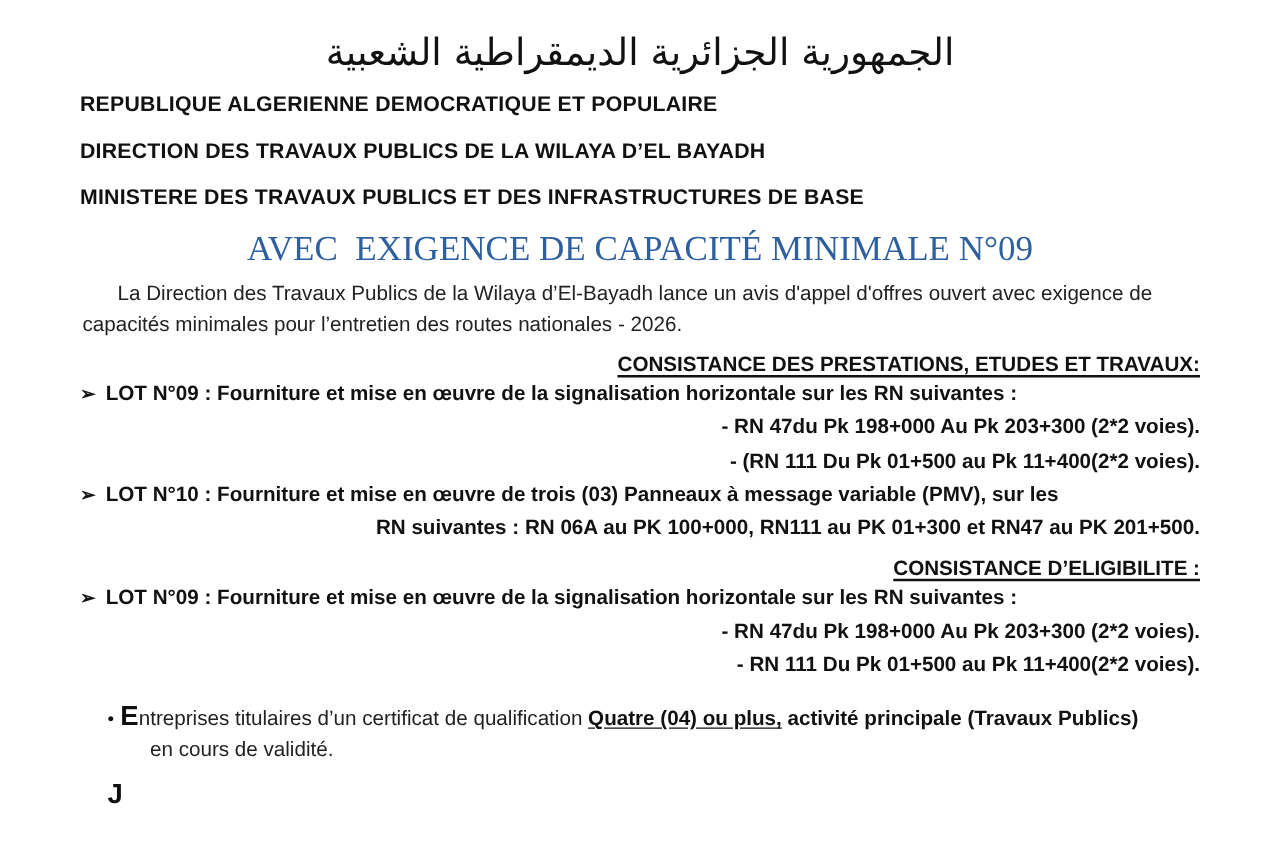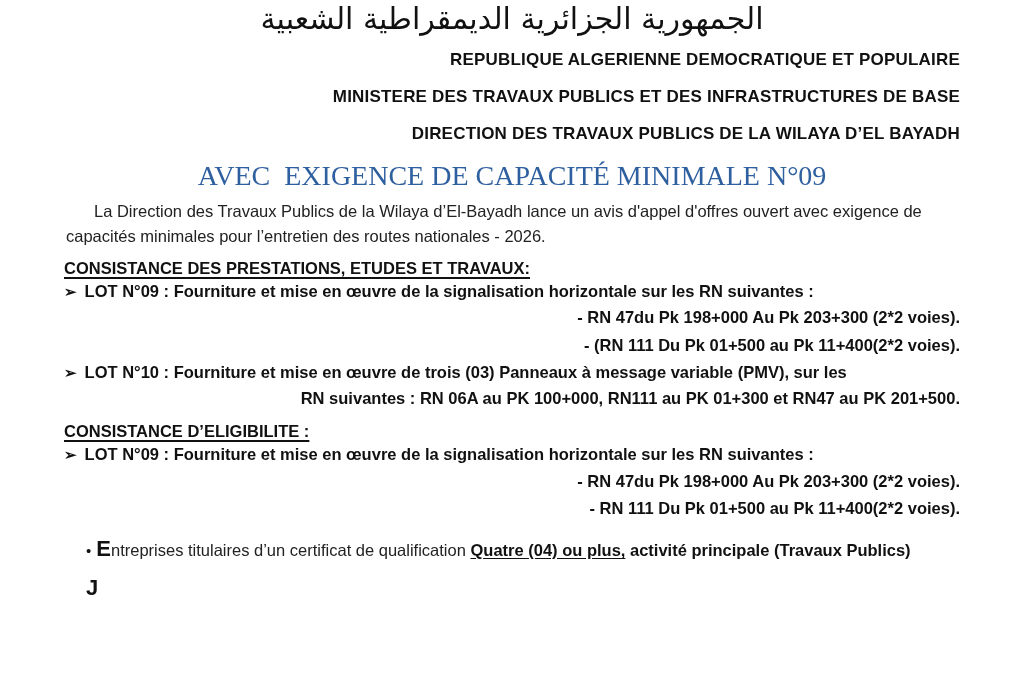--- a/index.html
+++ b/index.html
@@ -5,31 +5,31 @@
   html, body { margin: 0; padding: 0; background: #ffffff; }
   .page {
     position: relative;
     width: 1024px;
     height: 683px;
     background: #ffffff;
     overflow: hidden;
     color: #1c1c1c;
     font-family: "Liberation Sans", sans-serif;
     box-sizing: border-box;
-    padding: 0 64px 0 64px;
+    padding: 24px 64px 0 64px;
   }
   .arabic {
     text-align: center;
     font-size: 30px;
     line-height: 1.25;
     font-family: "DejaVu Sans", sans-serif;
     color: #111;
   }
   .gov-line {
-    text-align: right;
+    text-align: left;
     font-weight: bold;
     font-size: 17px;
     letter-spacing: 0.2px;
     margin-top: 17px;
     color: #111;
   }
   .gov-line.first { margin-top: 12px; }
   .notice-title {
     margin-top: 16px;
     text-align: center;
@@ -48,20 +48,21 @@
   }
   .section-heading {
     margin-top: 10px;
     font-weight: bold;
     font-size: 16.5px;
     text-decoration: underline;
     text-underline-offset: 3px;
     text-decoration-thickness: 2px;
     color: #111;
     white-space: pre-wrap;
+    text-align: right;
   }
   .lot-line {
     font-weight: bold;
     font-size: 16.5px;
     line-height: 1.6;
     color: #111;
     white-space: pre-wrap;
   }
   .lot-line .arrow { margin-right: 8px; font-size: 15px; }
   .sub-line {
@@ -111,22 +112,22 @@
   .spacer-sm { height: 4px; }
 </style>
 </head>
 <body>
 
 <div class="page">
 
   <div class="arabic">الجمهورية الجزائرية الديمقراطية الشعبية</div>
 
   <div class="gov-line first">REPUBLIQUE ALGERIENNE DEMOCRATIQUE ET POPULAIRE</div>
+  <div class="gov-line">DIRECTION DES TRAVAUX PUBLICS DE LA WILAYA D’EL BAYADH</div>
   <div class="gov-line">MINISTERE DES TRAVAUX PUBLICS ET DES INFRASTRUCTURES DE BASE</div>
-  <div class="gov-line">DIRECTION DES TRAVAUX PUBLICS DE LA WILAYA D’EL BAYADH</div>
 
   <div class="notice-title"><div>AVEC  EXIGENCE DE CAPACITÉ MINIMALE N°09</div></div>
 
   <p class="intro">La Direction des Travaux Publics de la Wilaya d’El-Bayadh lance un avis d'appel d'offres ouvert avec exigence de capacités minimales pour l’entretien des routes nationales - 2026.</p>
 
   <div class="section-heading">CONSISTANCE DES PRESTATIONS, ETUDES ET TRAVAUX:</div>
 
   <div class="lot-line"><span class="arrow">➢</span><span>LOT N°09 : Fourniture et mise en œuvre de la signalisation horizontale sur les RN suivantes :</span></div>
   <div class="sub-line">- RN 47du Pk 198+000 Au Pk 203+300 (2*2 voies).</div>
   <div class="sub-line">- (RN 111 Du Pk 01+500 au Pk 11+400(2*2 voies).</div>
@@ -136,17 +137,17 @@
 
   <div class="section-heading">CONSISTANCE D’ELIGIBILITE :</div>
 
 
   <div class="lot-line"><span class="arrow">➢</span><span>LOT N°09 : Fourniture et mise en œuvre de la signalisation horizontale sur les RN suivantes :</span></div>
   <div class="sub-line">- RN 47du Pk 198+000 Au Pk 203+300 (2*2 voies).</div>
   <div class="sub-line">- RN 111 Du Pk 01+500 au Pk 11+400(2*2 voies).</div>
 
   <div class="spacer-sm"></div>
 
-  <div class="bullet-item"><span class="dot">•</span><span class="dropcap">E</span><span>ntreprises titulaires d’un certificat de qualification </span><span class="bold-underline">Quatre (04) ou plus,</span><span class="bold"> activité principale (Travaux Publics)</span></div>
+  <div class="bullet-item"><span class="dot">•</span><span class="dropcap">E</span><span>ntreprises titulaires d’un certificat de qualification </span><span class="bold-underline">Quatre (04) ou plus,</span><span class="bold"> activité principale (Travaux Publics)</span><div class="bullet-cont">en cours de validité.</div></div>
 
   <div class="bullet-item"><span class="dropcap">J</span></div>
 
 </div>
 
 </body></html>

